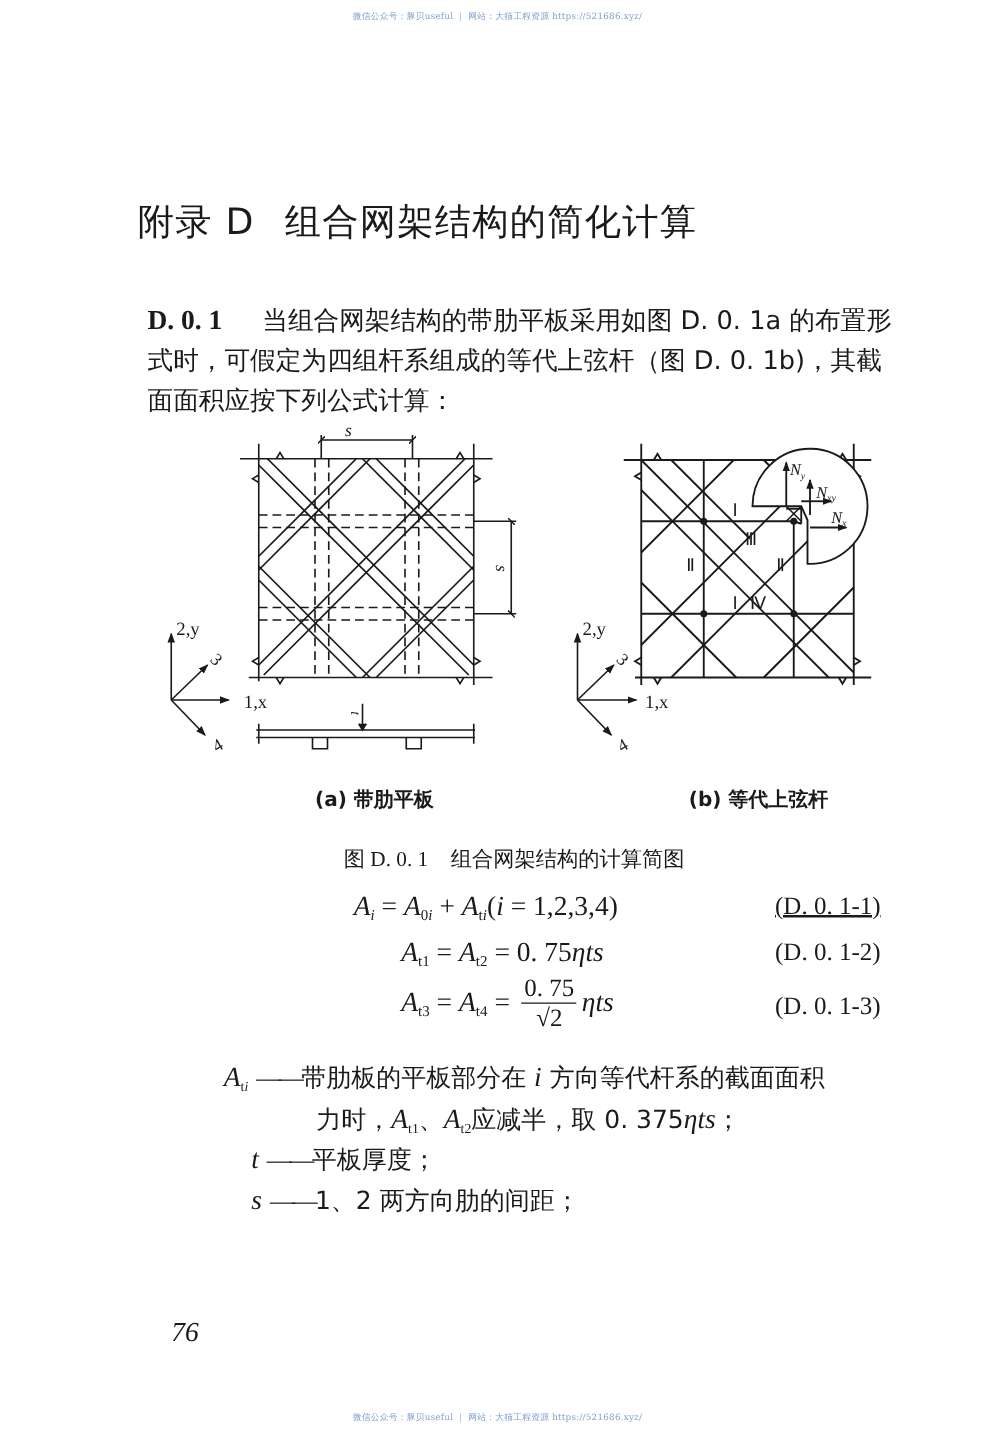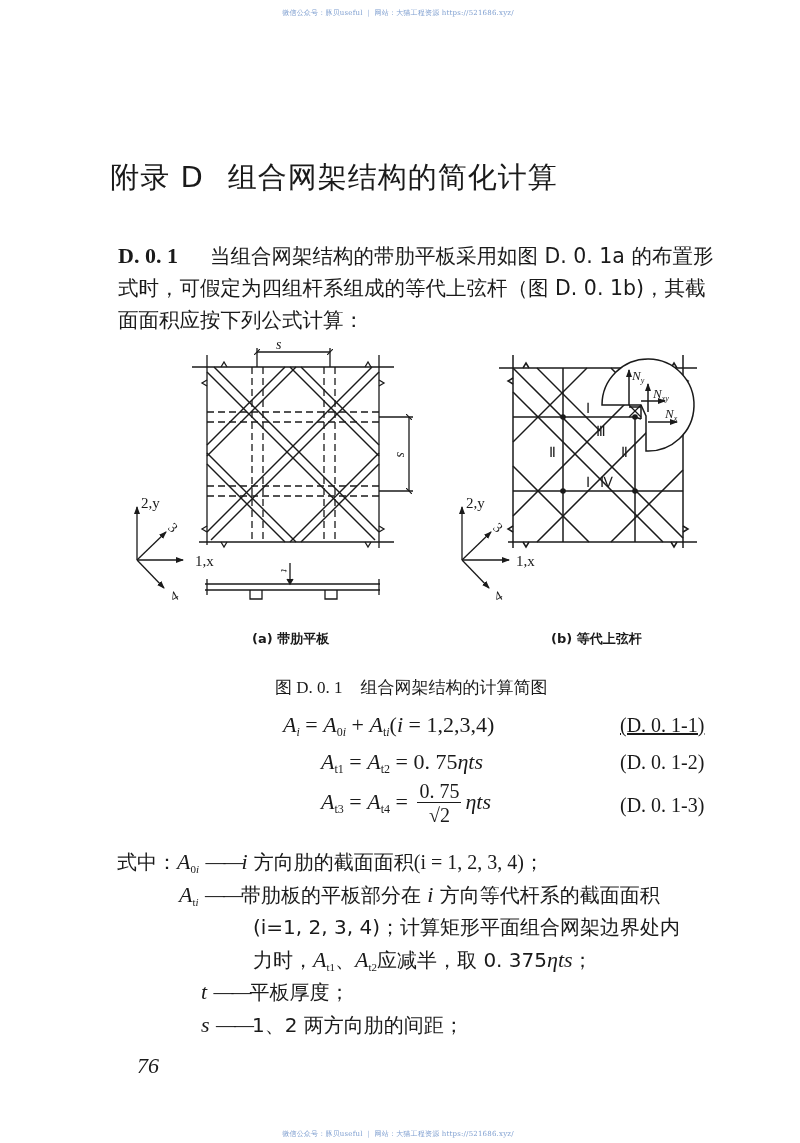--- a/index.html
+++ b/index.html
@@ -10,21 +10,21 @@
   .wm-top { top: 8px; }
   .wm-bot { top: 1129px; }
   .title { position: absolute; top: 158px; left: 0; width: 668px; text-align: center;
            font-size: 29px; letter-spacing: 1px; font-family: "DejaVu Sans", sans-serif; font-weight: normal; }
   .title .sp { display: inline-block; width: 24px; }
   .para { position: absolute; left: 118px; top: 240px; width: 600px;
           font-size: 20.5px; line-height: 32px; font-family: "DejaVu Sans", sans-serif; }
   .para .line { display: block; white-space: nowrap; }
   .para .clause { font-family: "Liberation Serif", serif; font-weight: bold; font-size: 22px; margin-right: 32px; }
   .fig { position: absolute; left: 0; top: 0; }
-  .figlabel { position: absolute; font-family: "DejaVu Sans", sans-serif; font-size: 13px; font-weight: bold; }
+  .figlabel { position: absolute; font-family: "DejaVu Sans", sans-serif; font-size: 16px; font-weight: bold; }
   .figcap { position: absolute; left: 275px; top: 676px; font-family: "DejaVu Sans", sans-serif; font-size: 17px; }
   .figcap .num { font-family: "Liberation Serif", serif; margin-right: 18px; }
   .eq { position: absolute; font-family: "Liberation Serif", serif; font-size: 22px; white-space: nowrap; }
   .eq i { font-style: italic; }
   .eq sub { font-size: 12px; vertical-align: -4px; }
   .eqnum { position: absolute; left: 620px; font-family: "Liberation Serif", serif; font-size: 20px; }
   .frac { display: inline-block; vertical-align: middle; text-align: center; margin: 0 4px; }
   .frac .n { display: block; border-bottom: 1px solid #1a1a1a; padding: 0 2px; font-size: 20px; line-height: 22px; }
   .frac .d { display: block; font-size: 20px; line-height: 24px; }
   .defs { position: absolute; left: 117px; top: 846px; font-family: "DejaVu Sans", sans-serif;
@@ -230,27 +230,23 @@
   <i>A</i><sub>t1</sub> = <i>A</i><sub>t2</sub> = <span>0. 75</span><i>ηts</i>
 </div>
 <div class="eqnum" style="top:751px;">(D. 0. 1-2)</div>
 
 <div class="eq" style="left:321px; top:780px;">
   <i>A</i><sub>t3</sub> = <i>A</i><sub>t4</sub> = <span class="frac"><span class="n">0. 75</span><span class="d">√2</span></span><i>ηts</i>
 </div>
 <div class="eqnum" style="top:794px;">(D. 0. 1-3)</div>
 
 <div class="defs">
-  <div class="row">
-    <span>式中：</span><i>A</i><sub>0<i style="font-size:11px">i</i></sub> <span class="dash">——</span><i>i</i> <span>方向肋的截面面积</span><span class="num">(i = 1, 2, 3, 4)；</span>
-  </div>
   <div class="row" style="padding-left:62px;">
     <i>A</i><sub>t<i style="font-size:11px">i</i></sub> <span class="dash">——</span><span>带肋板的平板部分在</span> <i>i</i> <span>方向等代杆系的截面面积</span>
   </div>
-  <div class="row" style="padding-left:136px;">(i=1, 2, 3, 4)；计算矩形平面组合网架边界处内</div>
   <div class="row" style="padding-left:136px;">
     <span>力时，</span><i>A</i><sub>t1</sub>、<i>A</i><sub>t2</sub><span>应减半，取 0. 375</span><i>ηts</i>；
   </div>
   <div class="row" style="padding-left:84px;">
     <i>t</i> <span class="dash">——</span><span>平板厚度；</span>
   </div>
   <div class="row" style="padding-left:84px;">
     <i>s</i> <span class="dash">——</span><span>1、2 两方向肋的间距；</span>
   </div>
 </div>

